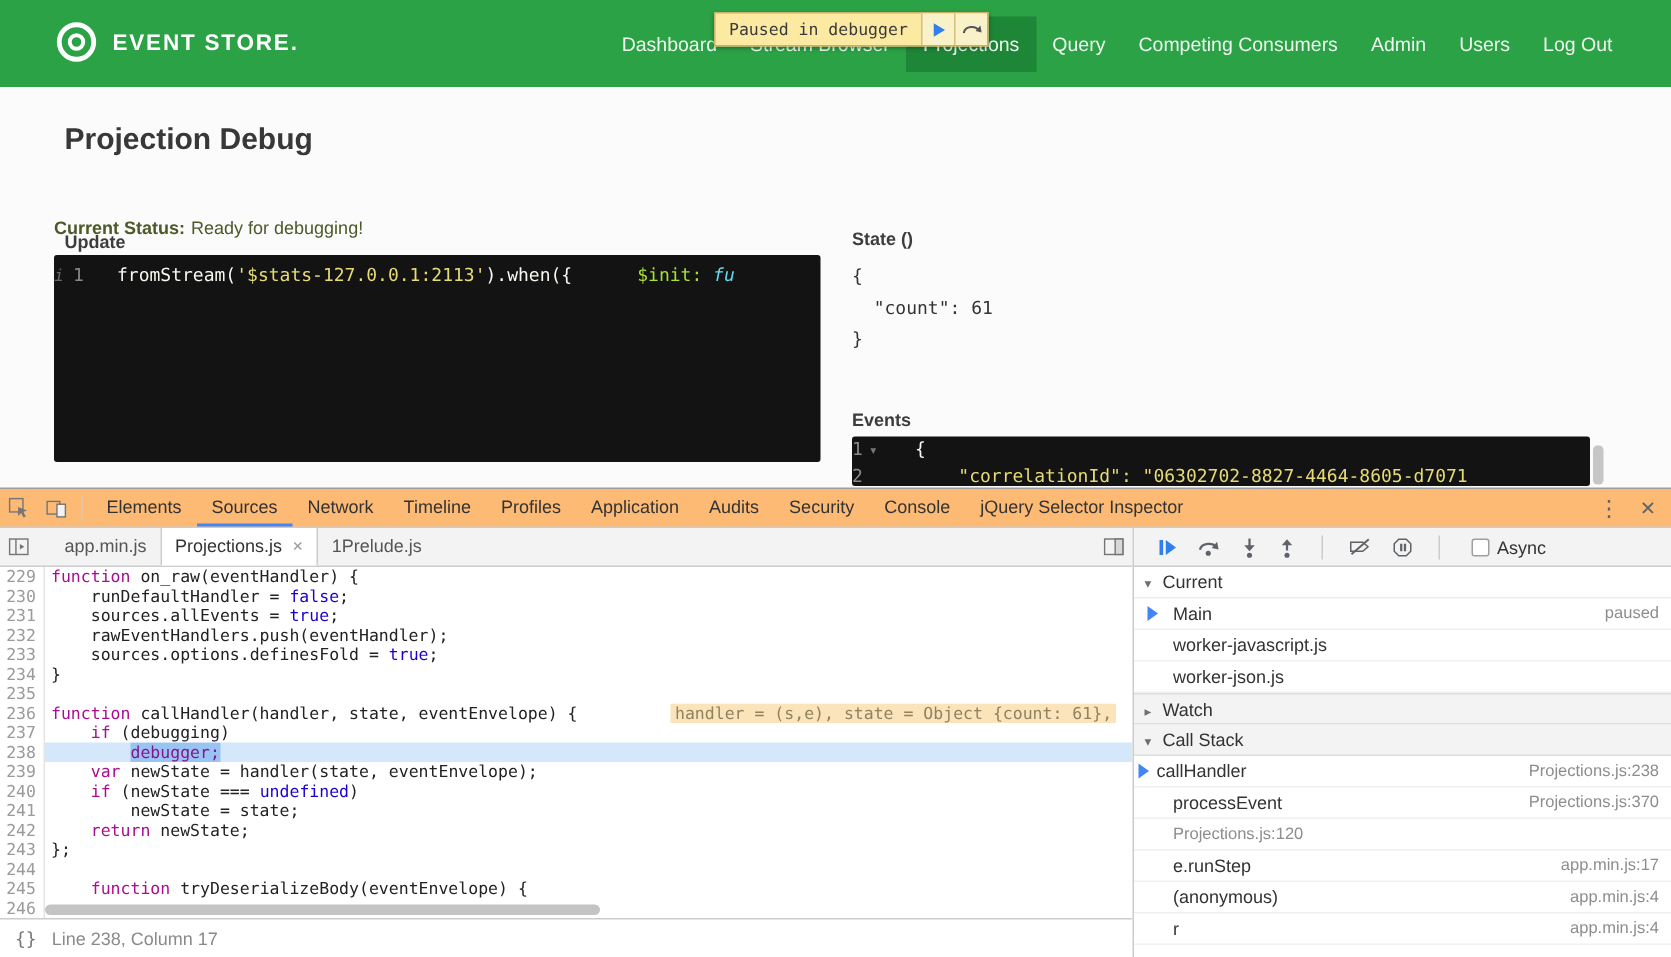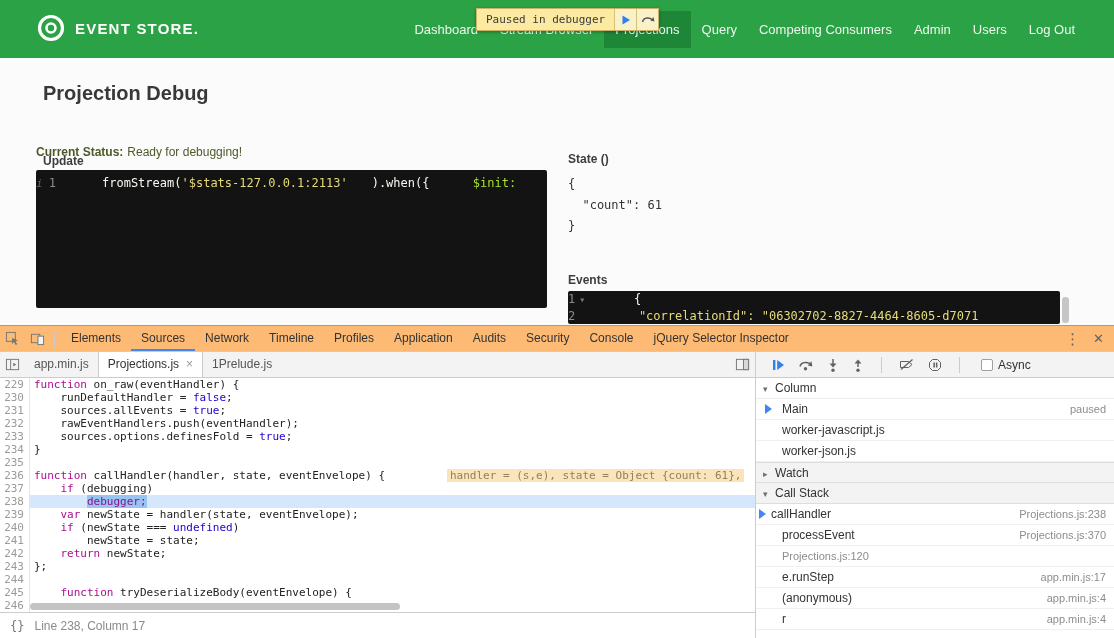--- a/index.html
+++ b/index.html
@@ -38,21 +38,21 @@
   .editor-dark{position:absolute;background:#131313;font-family:"DejaVu Sans Mono",monospace;
        overflow:hidden;border-radius:2px;}
   .source-editor{left:36px;top:112px;width:511px;height:138px;font-size:12px;}
   .events-editor{left:568px;top:233px;width:492px;height:33px;font-size:12px;}
   .ed-line{display:flex;white-space:pre;}
   .source-editor .ed-line{line-height:19px;padding-top:4px;}
   .events-editor .ed-line{line-height:16px;}
   .ed-gutter{flex:none;width:34px;padding-right:6px;color:#8a8a8a;}
   .gutter-i{color:#666;font-style:italic;margin-right:6px;font-size:11px;}
   .ed-code{flex:1;overflow:hidden;padding-left:8px;}
-  .dk-pl{color:#f8f8f2;margin-left:24px;}
+  .dk-pl{color:#f8f8f2;}
   .dk-str{color:#e6db74;}
   .dk-ent{color:#a6e22e;}
   .dk-kwit{color:#66d9ef;font-style:italic;}
   .fold-caret{color:#777;margin-left:4px;font-size:10px;}
 
   .state-json{position:absolute;left:568px;top:116px;margin:0;font-family:"DejaVu Sans Mono",monospace;
        font-size:12px;line-height:21px;color:#333;white-space:pre;}
   .events-scrollbar{position:absolute;left:1062px;top:239px;width:7px;height:26px;background:#c6c6c6;border-radius:3px;}
 
   
@@ -63,21 +63,21 @@
   .vsep{width:1px;height:16px;background:#ccc;margin:0 4px;flex:none;}
   .dt-tabs{display:flex;height:25px;margin-left:2px;}
   .dt-tab{padding:0 10px;line-height:25px;cursor:pointer;color:#333;white-space:nowrap;}
   .dt-tab.active{box-shadow:inset 0 -2px 0 #4285f4;}
   .dt-row1-right{margin-left:auto;display:flex;align-items:center;gap:13px;padding-right:10px;color:#5f6368;}
   .dots{font-size:15px;cursor:pointer;}
   .close-x{font-size:13px;cursor:pointer;}
 
   .dt-body{display:flex;height:286px;}
   .dt-left{width:755px;flex:none;position:relative;}
-  .dt-filetabs{height:26px;background:#f3f3f3;border-bottom:1px solid #ccc;display:flex;align-items:stretch;}
+  .dt-filetabs{height:26px;background:#f3f3f3;border-bottom:1px solid #ccc;display:flex;align-items:stretch;gap:9px;}
   .filetab-list{display:flex;}
   .file-tab{padding:0 9px;line-height:25px;color:#555;cursor:pointer;white-space:nowrap;}
   .file-tab.active{background:#fff;color:#333;border-left:1px solid #ccc;border-right:1px solid #ccc;}
   .tab-close{color:#999;margin-left:7px;}
   .filetab-spacer{flex:1;}
 
   .dt-editor{position:absolute;left:0;top:26px;width:755px;height:234px;background:#fff;
        font-family:"DejaVu Sans Mono",monospace;font-size:11px;overflow:hidden;}
   .cl{display:flex;height:13px;line-height:13px;white-space:pre;}
   .cl-gutter{flex:none;width:30px;text-align:right;padding-right:5px;color:#9b9b9b;
@@ -310,21 +310,21 @@
               </svg>
           </span>
           <span class="vsep"></span>
           <span class="async-wrap">
             <span class="checkbox"></span>
             <span>Async</span>
           </span>
         </div>
 
         <div class="pane-header hdr-threads">
-          <span class="tri">▾</span><span>Column</span>
+          <span class="tri">▾</span><span>Current</span>
         </div>
         <div id="threads-rows">
             <div class="thread-row">
               <span class="marker"></span>
               <span class="row-name">Main</span>
               <span class="row-right">paused</span>
             </div>
             <div class="thread-row">
               <span class="row-name">worker-javascript.js</span>
             </div>

